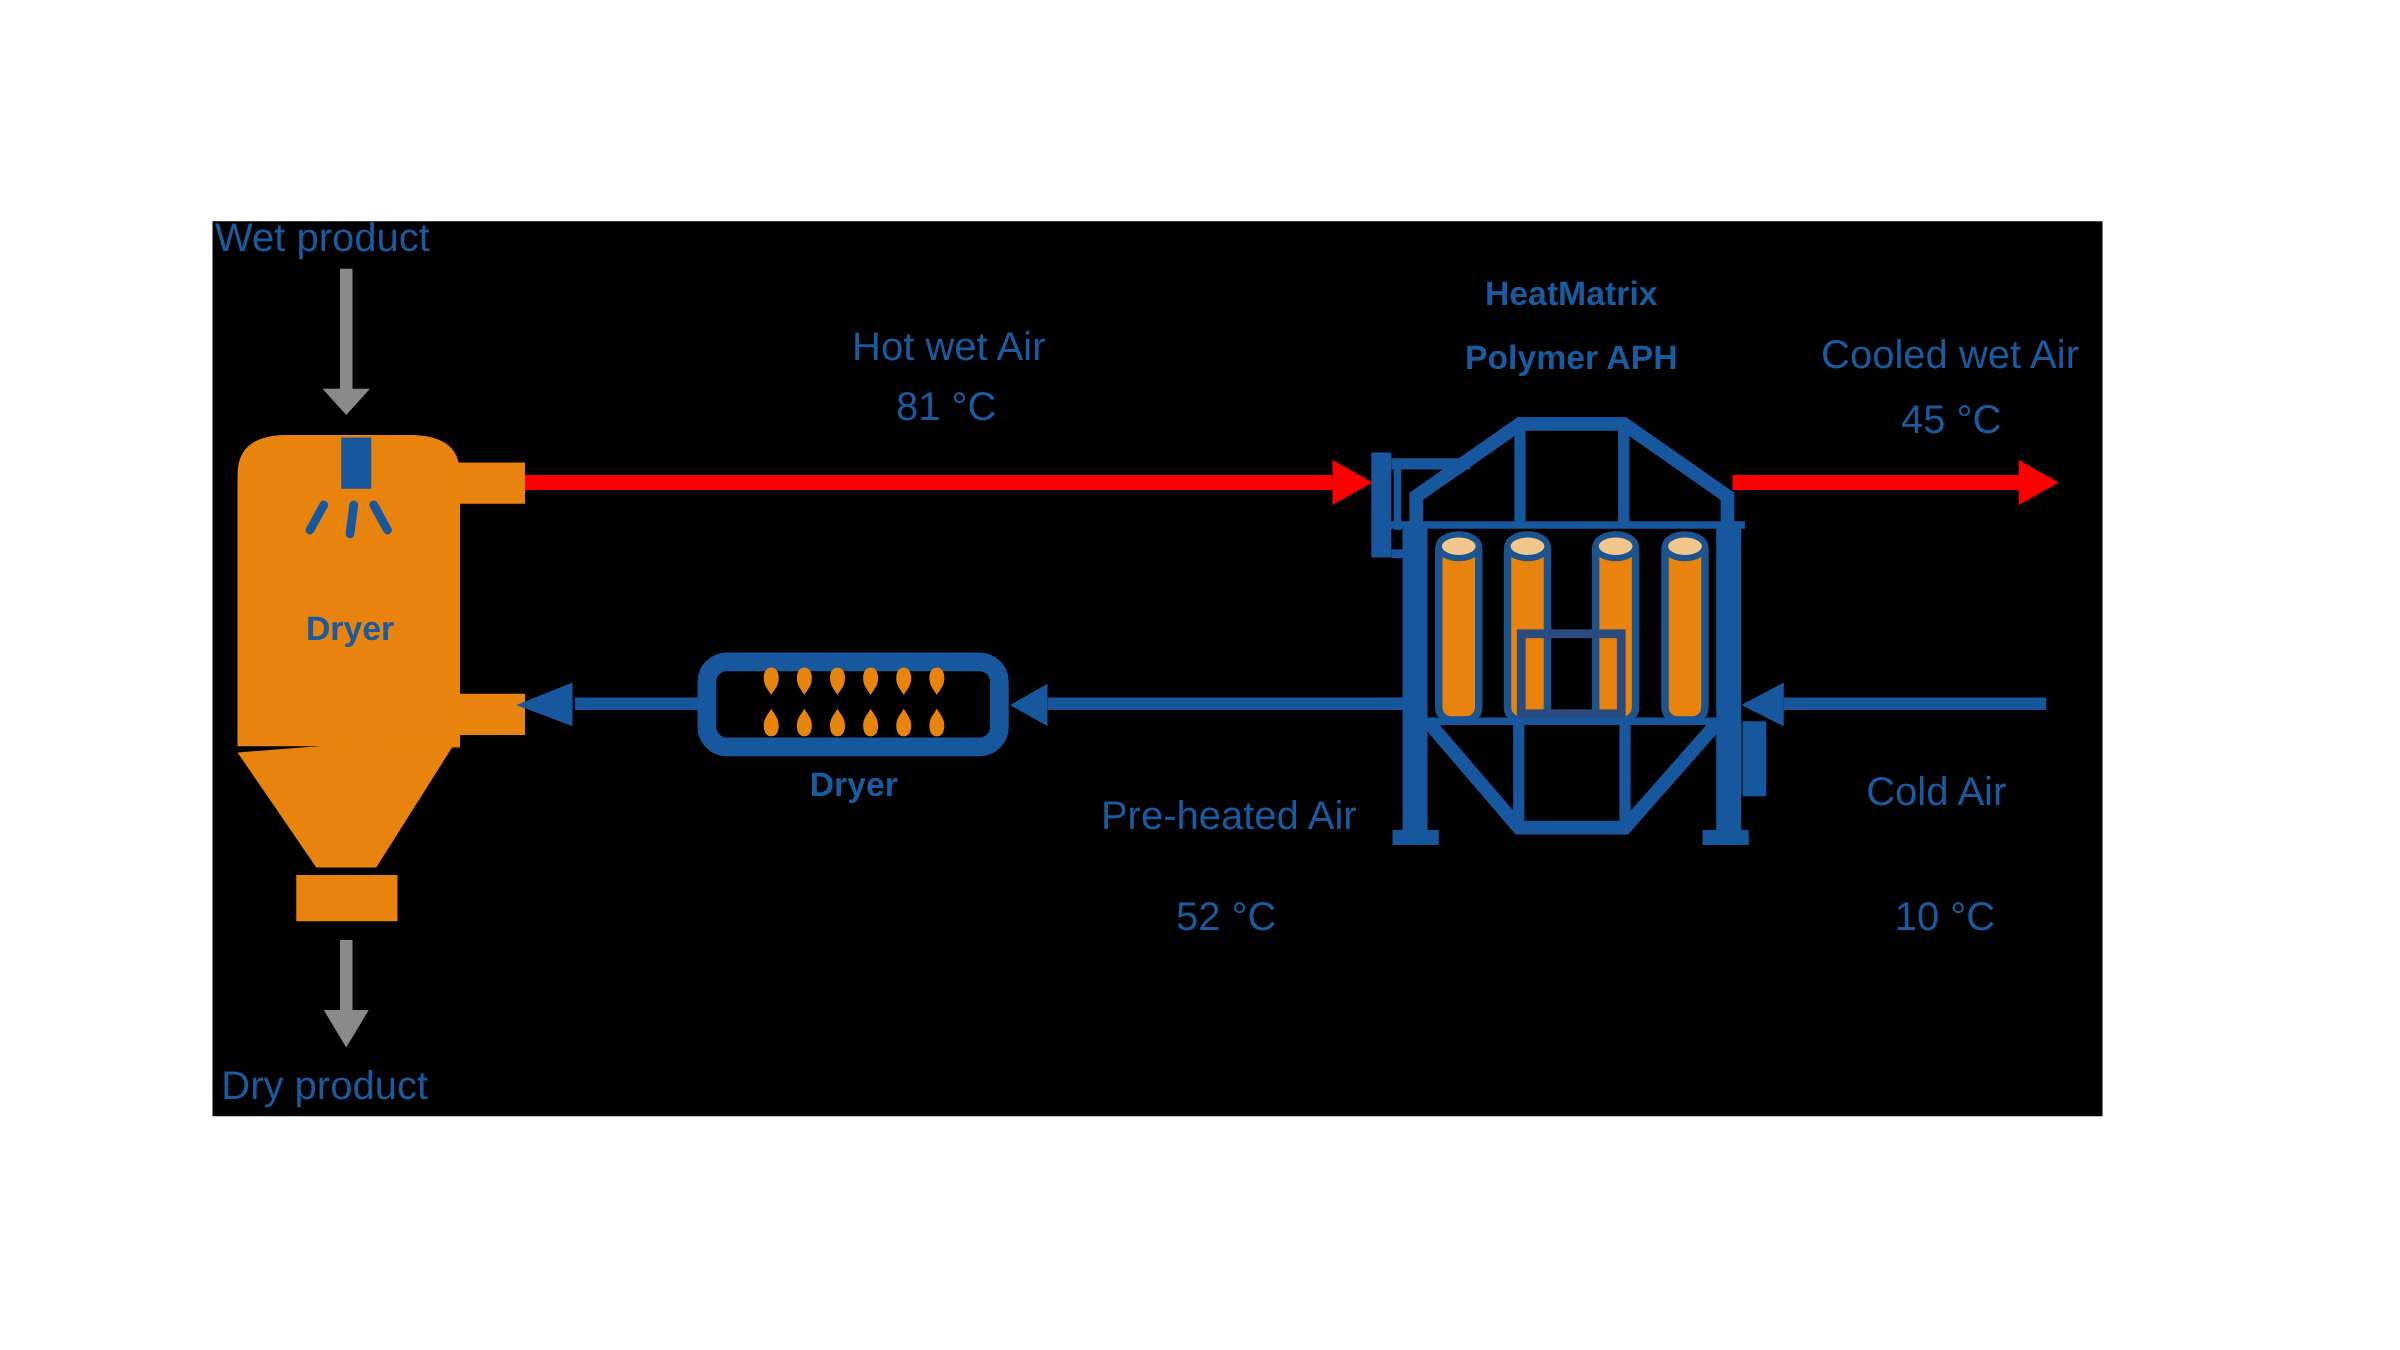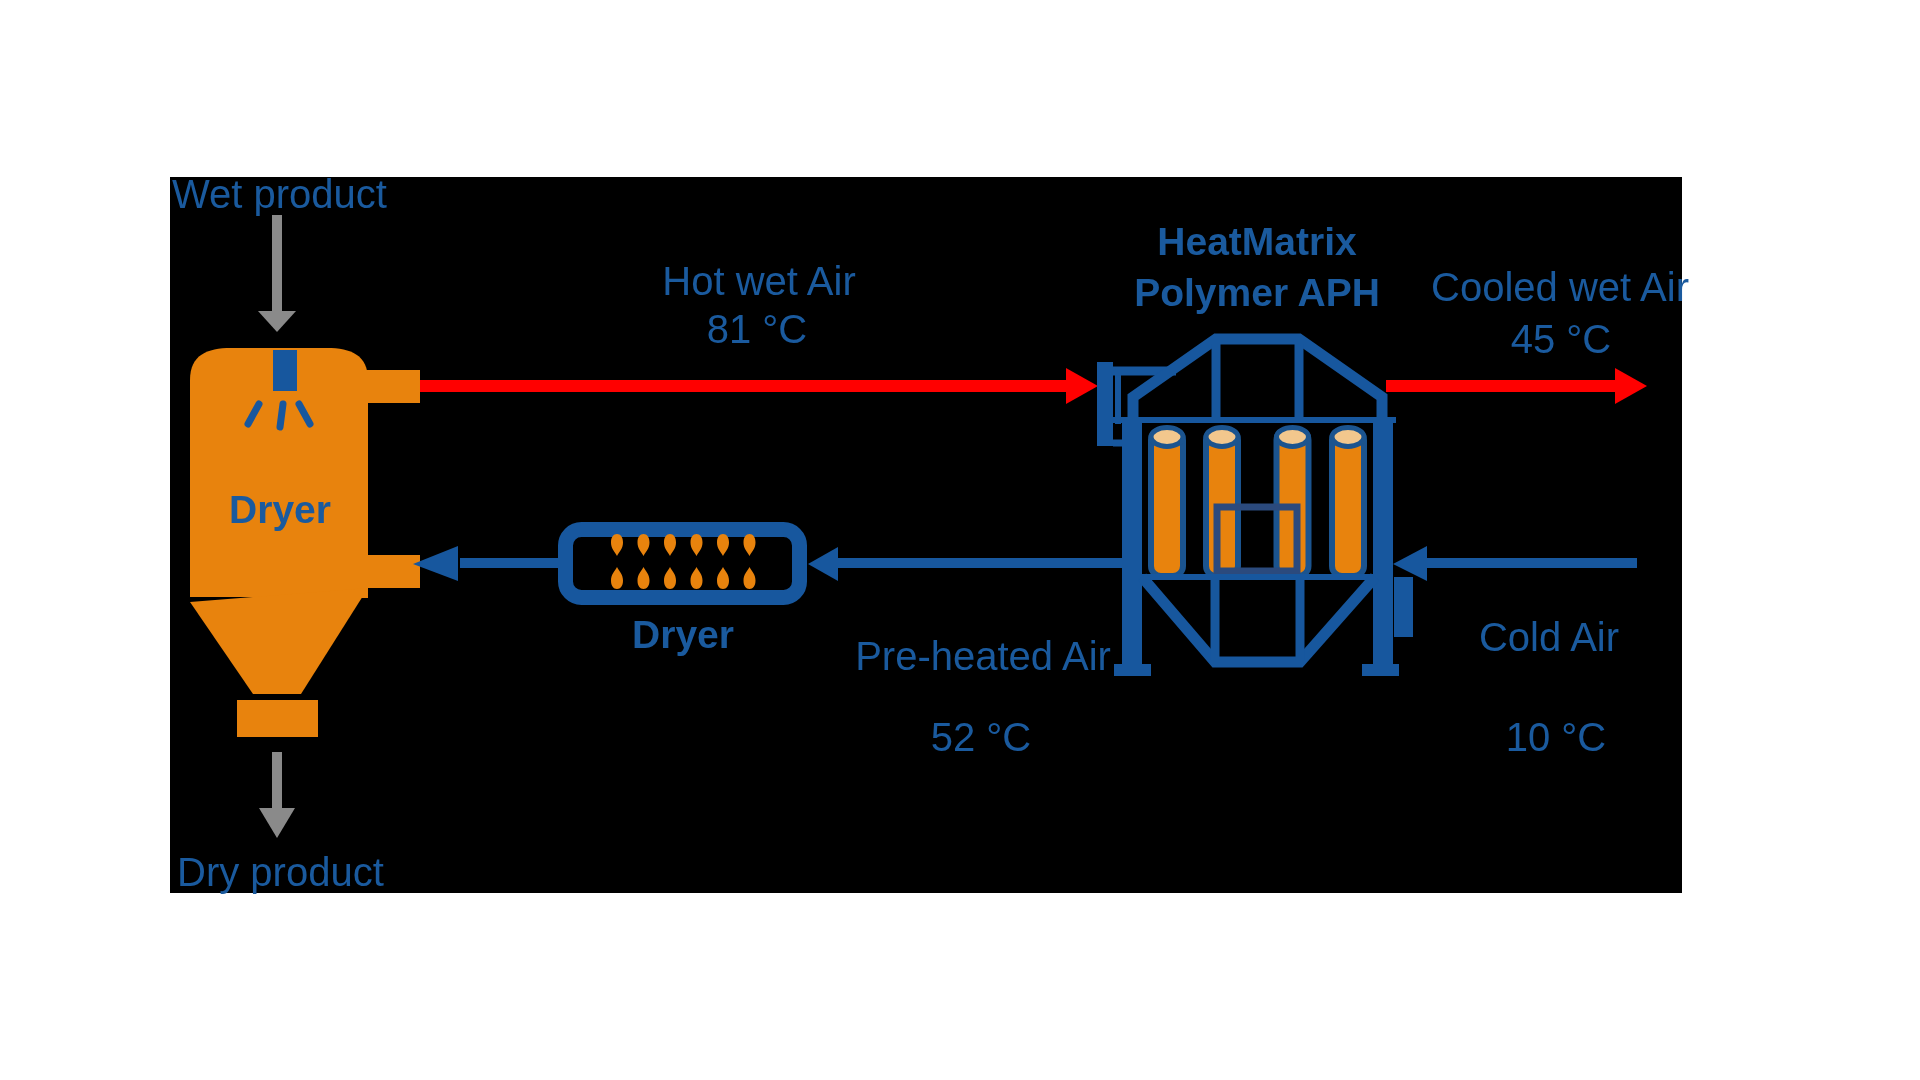--- a/index.html
+++ b/index.html
@@ -18,24 +18,24 @@
   #stage{
     position:relative;width:1920px;height:1080px;background:var(--page);
     font-family:"Liberation Sans", sans-serif;overflow:hidden;
   }
   #canvas-bg{
     position:absolute;left:170px;top:177px;width:1512px;height:716px;
     background:var(--canvas);
   }
   svg{position:absolute;left:0;top:0;}
   .lbl{
-    position:absolute;color:var(--textblue);font-size:40px;line-height:1;
+    position:absolute;color:var(--textblue);font-size:32px;line-height:1;
     white-space:nowrap;
   }
-  .lbl.bold{font-weight:bold;font-size:39px;}
+  .lbl.bold{font-weight:bold;font-size:27px;}
   .ctr{transform:translateX(-50%);}
   
   .fill-orange{fill:var(--orange);}
   .fill-steel{fill:var(--steel);}
   .fill-gray{fill:var(--gray);}
   .fill-red{fill:var(--red);}
   .fill-black{fill:var(--canvas);}
   .stroke-steel{stroke:var(--steel);fill:none;}
   .tube{fill:var(--orange);stroke:var(--navy);stroke-width:6;}
   .tube-top{fill:var(--tan);stroke:var(--navy);stroke-width:5;}

